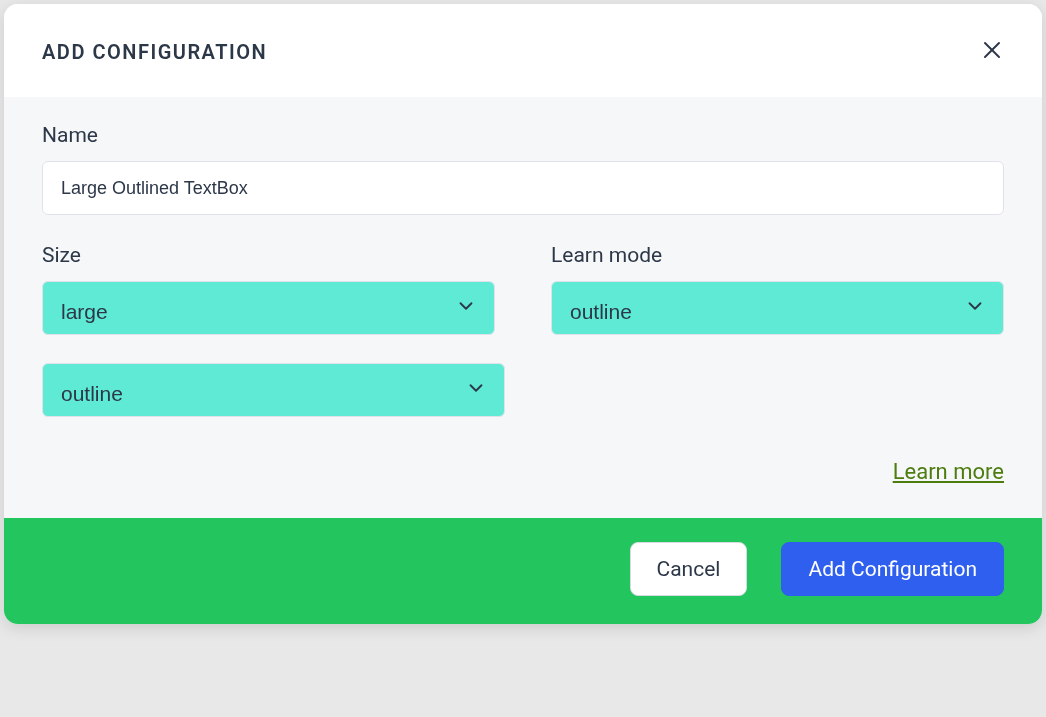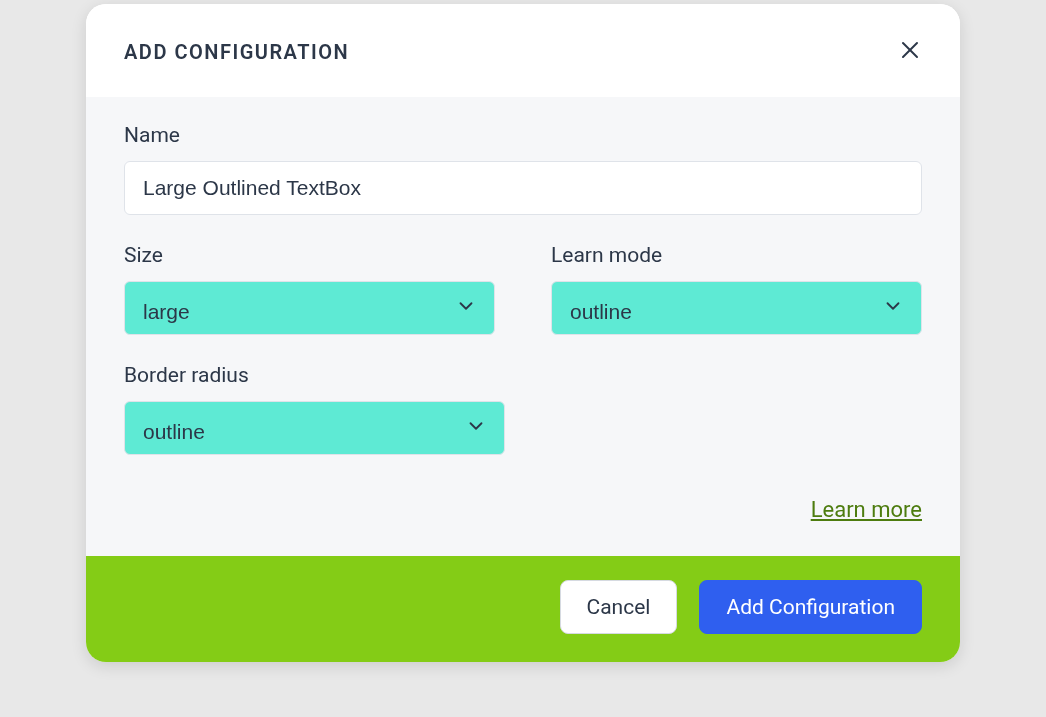--- a/index.html
+++ b/index.html
@@ -11,23 +11,23 @@
       font-family: -apple-system, BlinkMacSystemFont, 'Segoe UI', Roboto, Helvetica, Arial, sans-serif;
       background: #e8e8e8;
       width: 1046px;
       height: 717px;
       display: flex;
       align-items: flex-start;
       justify-content: center;
       padding: 4px;
     }
     .modal {
-      width: 874px;
-      background: #ffffff;
-      border-radius: 20px;
+      width: 1038px;
+      background: #ffffff;
+      border-radius: 14px;
       box-shadow: 0 4px 16px rgba(0,0,0,0.12);
       overflow: hidden;
       display: flex;
       flex-direction: column;
     }
     .modal-header {
       display: flex;
       align-items: center;
       justify-content: space-between;
       padding: 30px 34px 28px 38px;
@@ -68,21 +68,21 @@
       display: block;
       font-size: 21px;
       color: #2c3748;
       margin-bottom: 14px;
       font-weight: 400;
     }
     .text-input {
       width: 100%;
       height: 54px;
       padding: 0 18px;
-      font-size: 21px;
+      font-size: 18px;
       color: #2c3748;
       background: #ffffff;
       border: 1px solid #dfe3e9;
       border-radius: 6px;
       outline: none;
     }
     .row-two {
       display: flex;
       gap: 56px;
     }
@@ -130,25 +130,25 @@
       justify-content: flex-end;
       margin-top: 42px;
     }
     .learn-more-link {
       color: #4d7c0f;
       font-size: 22px;
       text-decoration: underline;
       cursor: pointer;
     }
     .modal-footer {
-      background: #84cc16;
+      background: #22c55e;
       padding: 24px 38px 28px 38px;
       display: flex;
       justify-content: flex-end;
-      gap: 22px;
+      gap: 34px;
     }
     .btn {
       font-size: 21px;
       padding: 14px 26px;
       border-radius: 8px;
       cursor: pointer;
       font-family: inherit;
     }
     .btn-secondary {
       background: #ffffff;
@@ -209,21 +209,20 @@
           <span class="chevron">
             <svg viewBox="0 0 24 24" fill="none" stroke="currentColor" stroke-width="2" stroke-linecap="round" stroke-linejoin="round">
               <polyline points="6 9 12 15 18 9"></polyline>
             </svg>
           </span>
         </div>
       </div>
     </div>
 
     <div class="field-group half-width">
-      <label class="field-label">Border radius</label>
       <div class="select-wrap">
         <button class="select-input">
           <span>outline</span>
         </button>
         <span class="chevron">
           <svg viewBox="0 0 24 24" fill="none" stroke="currentColor" stroke-width="2" stroke-linecap="round" stroke-linejoin="round">
             <polyline points="6 9 12 15 18 9"></polyline>
           </svg>
         </span>
       </div>

